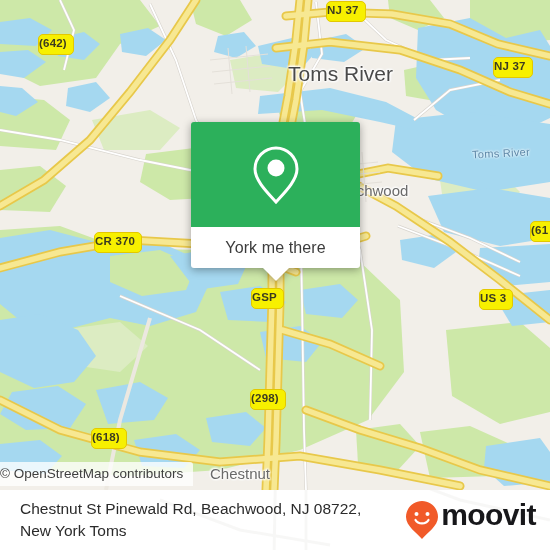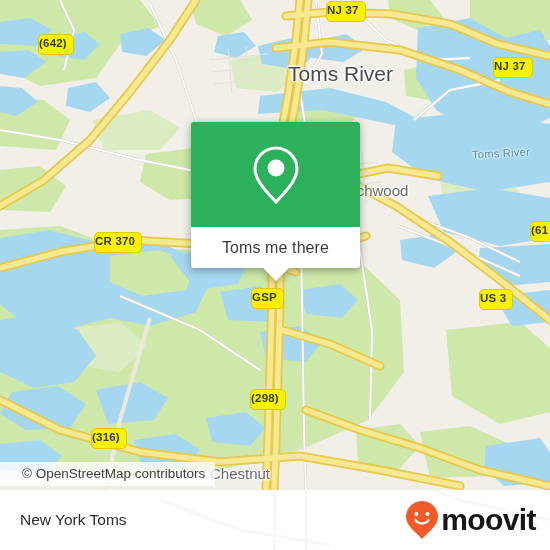--- a/index.html
+++ b/index.html
@@ -78,21 +78,21 @@
     width:0;height:0;
     border-left:13px solid transparent;
     border-right:13px solid transparent;
     border-top:13px solid #ffffff;
   }
 
   
   #attrib{
     position:absolute;left:0;top:462px;
     background:rgba(255,255,255,.78);
-    padding:4px 10px 5px 22px;
+    padding:4px 10px 5px 0;
     font-size:13.5px;color:#3f3f3f;
     border-radius:0 3px 0 0;
     white-space:nowrap;
   }
 
   
   #footer{
     position:absolute;left:0;top:490px;width:550px;height:60px;
     background:#ffffff;
     overflow:hidden;
@@ -103,21 +103,21 @@
     pointer-events:none;
   }
   #footer-inner{
     position:relative;
     display:flex;align-items:center;justify-content:space-between;
     height:60px;padding:0 14px 0 20px;box-sizing:border-box;
   }
   #addr{
     font-size:15.5px;color:#2b2b2b;line-height:1.42;max-width:390px;
   }
-  #brand{display:flex;align-items:center;gap:2px;}
+  #brand{display:flex;align-items:flex-start;gap:2px;}
   #brand-word{
     font-size:30px;color:#17171a;font-weight:bold;letter-spacing:-.6px;
     line-height:1;
   }
 </style>
 </head>
 <body>
 
 <div id="root">
 
@@ -278,32 +278,32 @@
     <div class="lbl water-lbl" style="left:472px;top:147px;transform:rotate(-3deg);">Toms River</div>
 
     <div class="shield" style="left:38px;top:34px;">(642)</div>
     <div class="shield" style="left:326px;top:1px;">NJ 37</div>
     <div class="shield" style="left:493px;top:57px;">NJ 37</div>
     <div class="shield" style="left:94px;top:232px;">CR 370</div>
     <div class="shield" style="left:530px;top:221px;">(61</div>
     <div class="shield" style="left:479px;top:289px;">US 3</div>
     <div class="shield" style="left:251px;top:288px;">GSP</div>
     <div class="shield" style="left:250px;top:389px;">(298)</div>
-    <div class="shield" style="left:91px;top:428px;">(316)</div>
+    <div class="shield" style="left:91px;top:428px;">(618)</div>
 
     <div id="card">
       <div id="card-green">
         <svg width="52" height="62" viewBox="0 0 52 62">
           <path d="M26 4 C14.4 4 5 13.4 5 25 C5 37 19 50 26 58 C33 50 47 37 47 25
                    C47 13.4 37.6 4 26 4 Z" fill="none" stroke="#ffffff" stroke-width="3"></path>
           <circle cx="26" cy="24" r="8.5" fill="#ffffff"></circle>
         </svg>
       </div>
       <div id="card-foot">
-        <span id="card-foot-label">Toms me there</span>
+        <span id="card-foot-label">York me there</span>
         <span id="card-tail"></span>
       </div>
     </div>
 
     <div id="attrib">© OpenStreetMap contributors</div>
 
   </div>
 
   <div id="footer">
 
@@ -317,20 +317,21 @@
         <path d="M160,500 L240,530 L330,545"></path>
       </g>
       <g fill="#d7d3cb">
         <path d="M356,430 L400,424 L420,446 L398,470 L358,464 Z"></path>
         <path d="M420,432 L470,426 L510,444 L496,476 L430,478 Z"></path>
       </g>
     </svg>
 
     <div id="footer-inner">
       <div id="addr">
+        <div>Chestnut St Pinewald Rd, Beachwood, NJ 08722,</div>
         <div>New York Toms</div>
       </div>
 
       <div id="brand">
         <svg width="34" height="40" viewBox="0 0 34 40">
           <path d="M17 1 C8.2 1 1 8.2 1 17 C1 26 12 33 17 39 C22 33 33 26 33 17
                    C33 8.2 25.8 1 17 1 Z" fill="#f15a29"></path>
           <circle cx="11.5" cy="14" r="2" fill="#ffffff"></circle>
           <circle cx="22.5" cy="14" r="2" fill="#ffffff"></circle>
           <path d="M10.5 20 C13 24.5 21 24.5 23.5 20" fill="none" stroke="#ffffff" stroke-width="2.2" stroke-linecap="round"></path>

